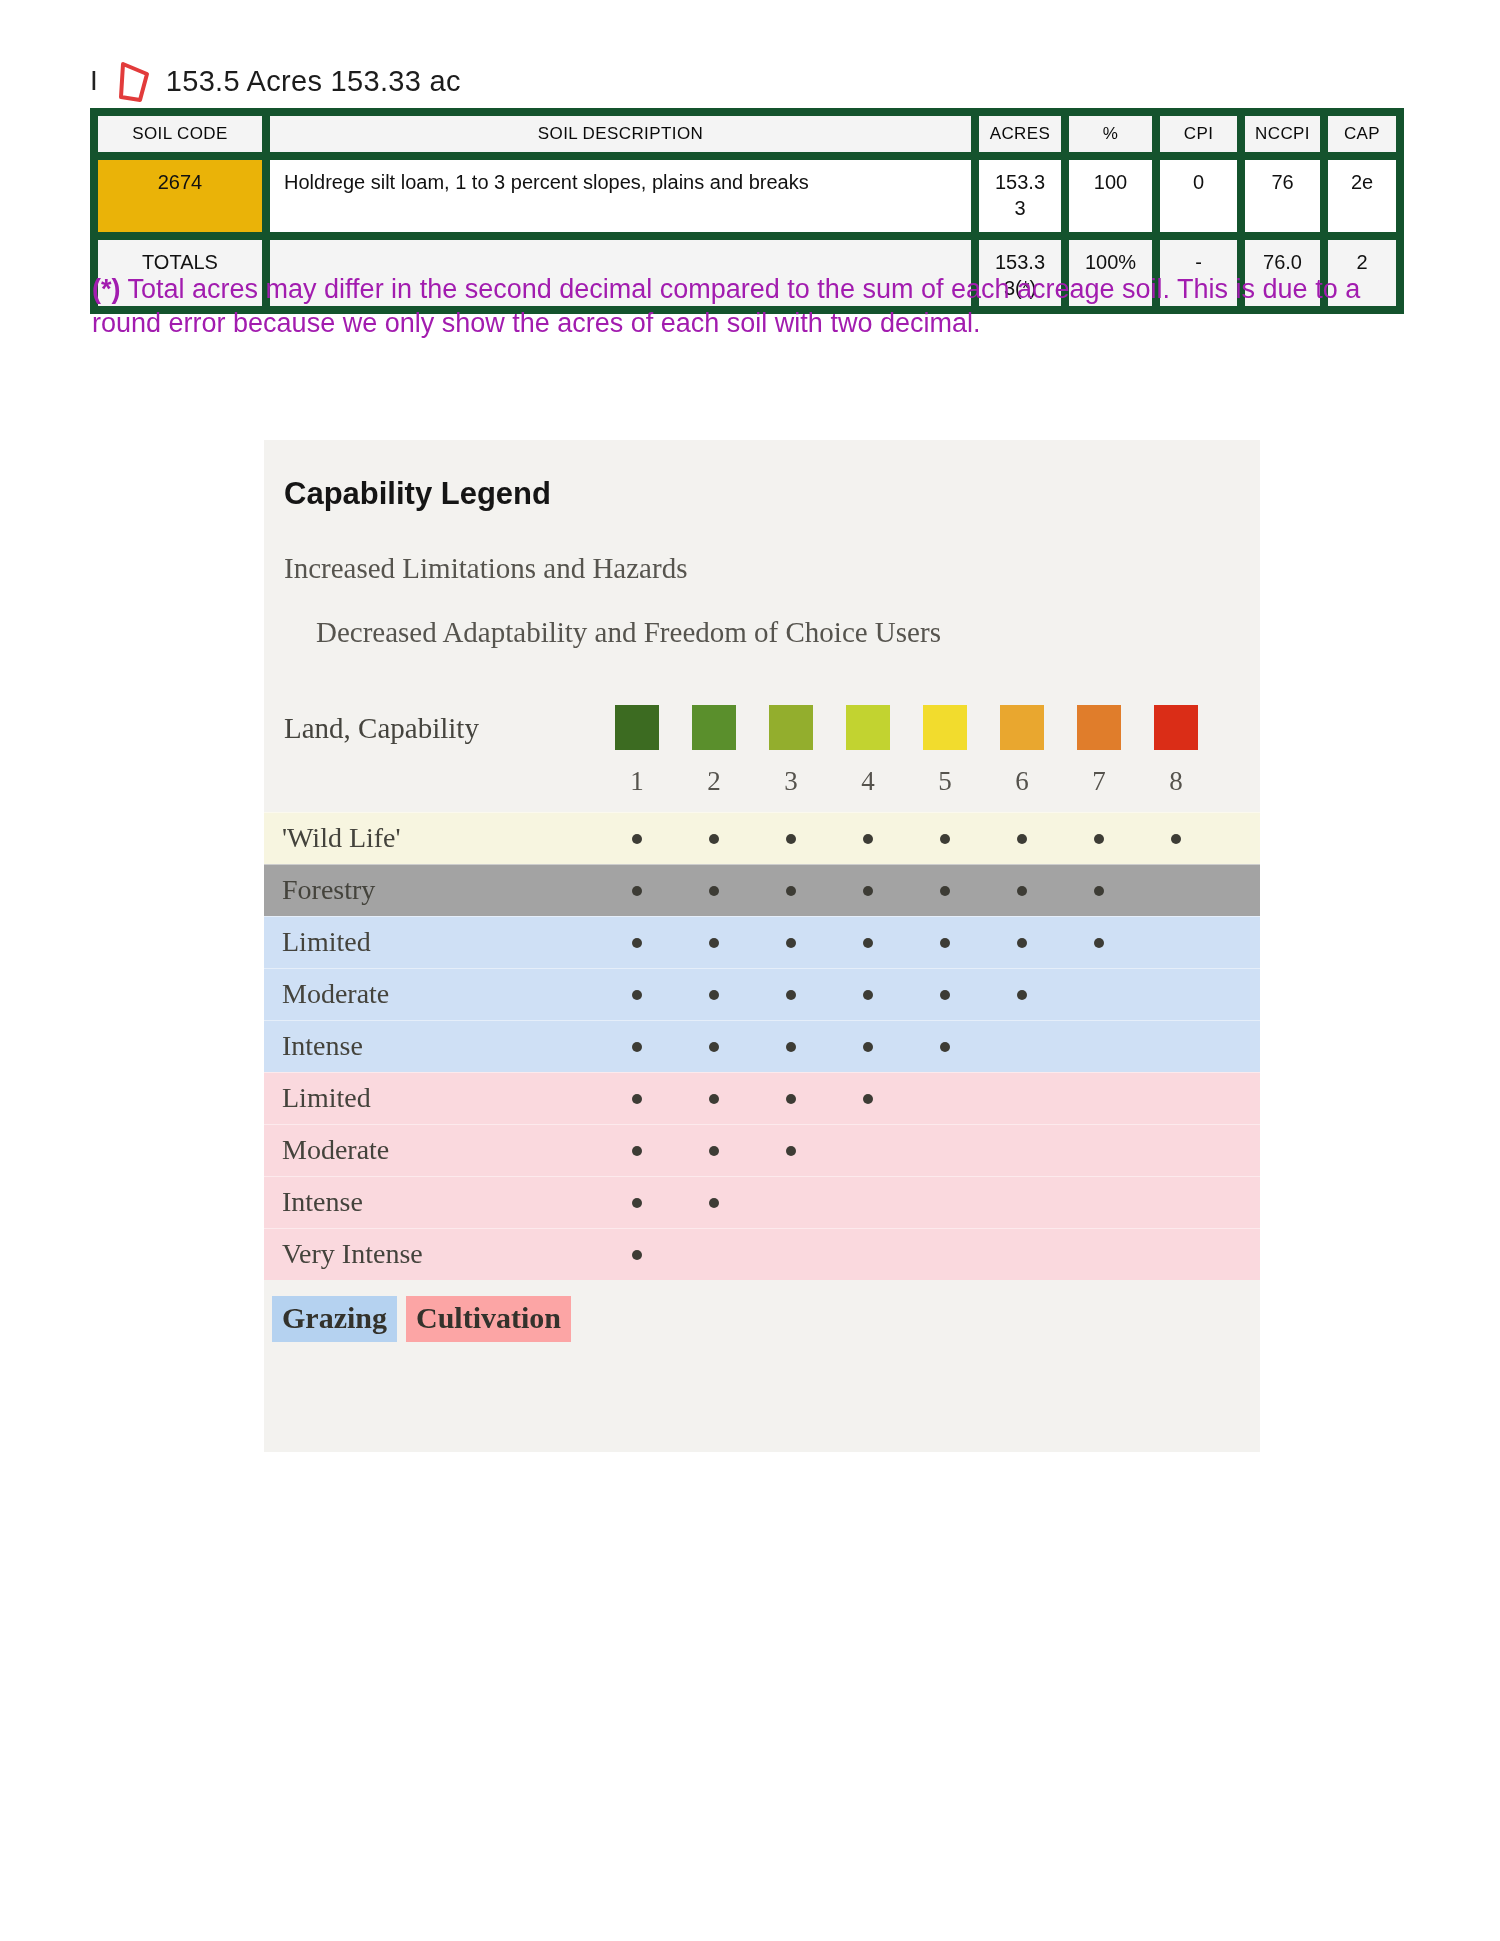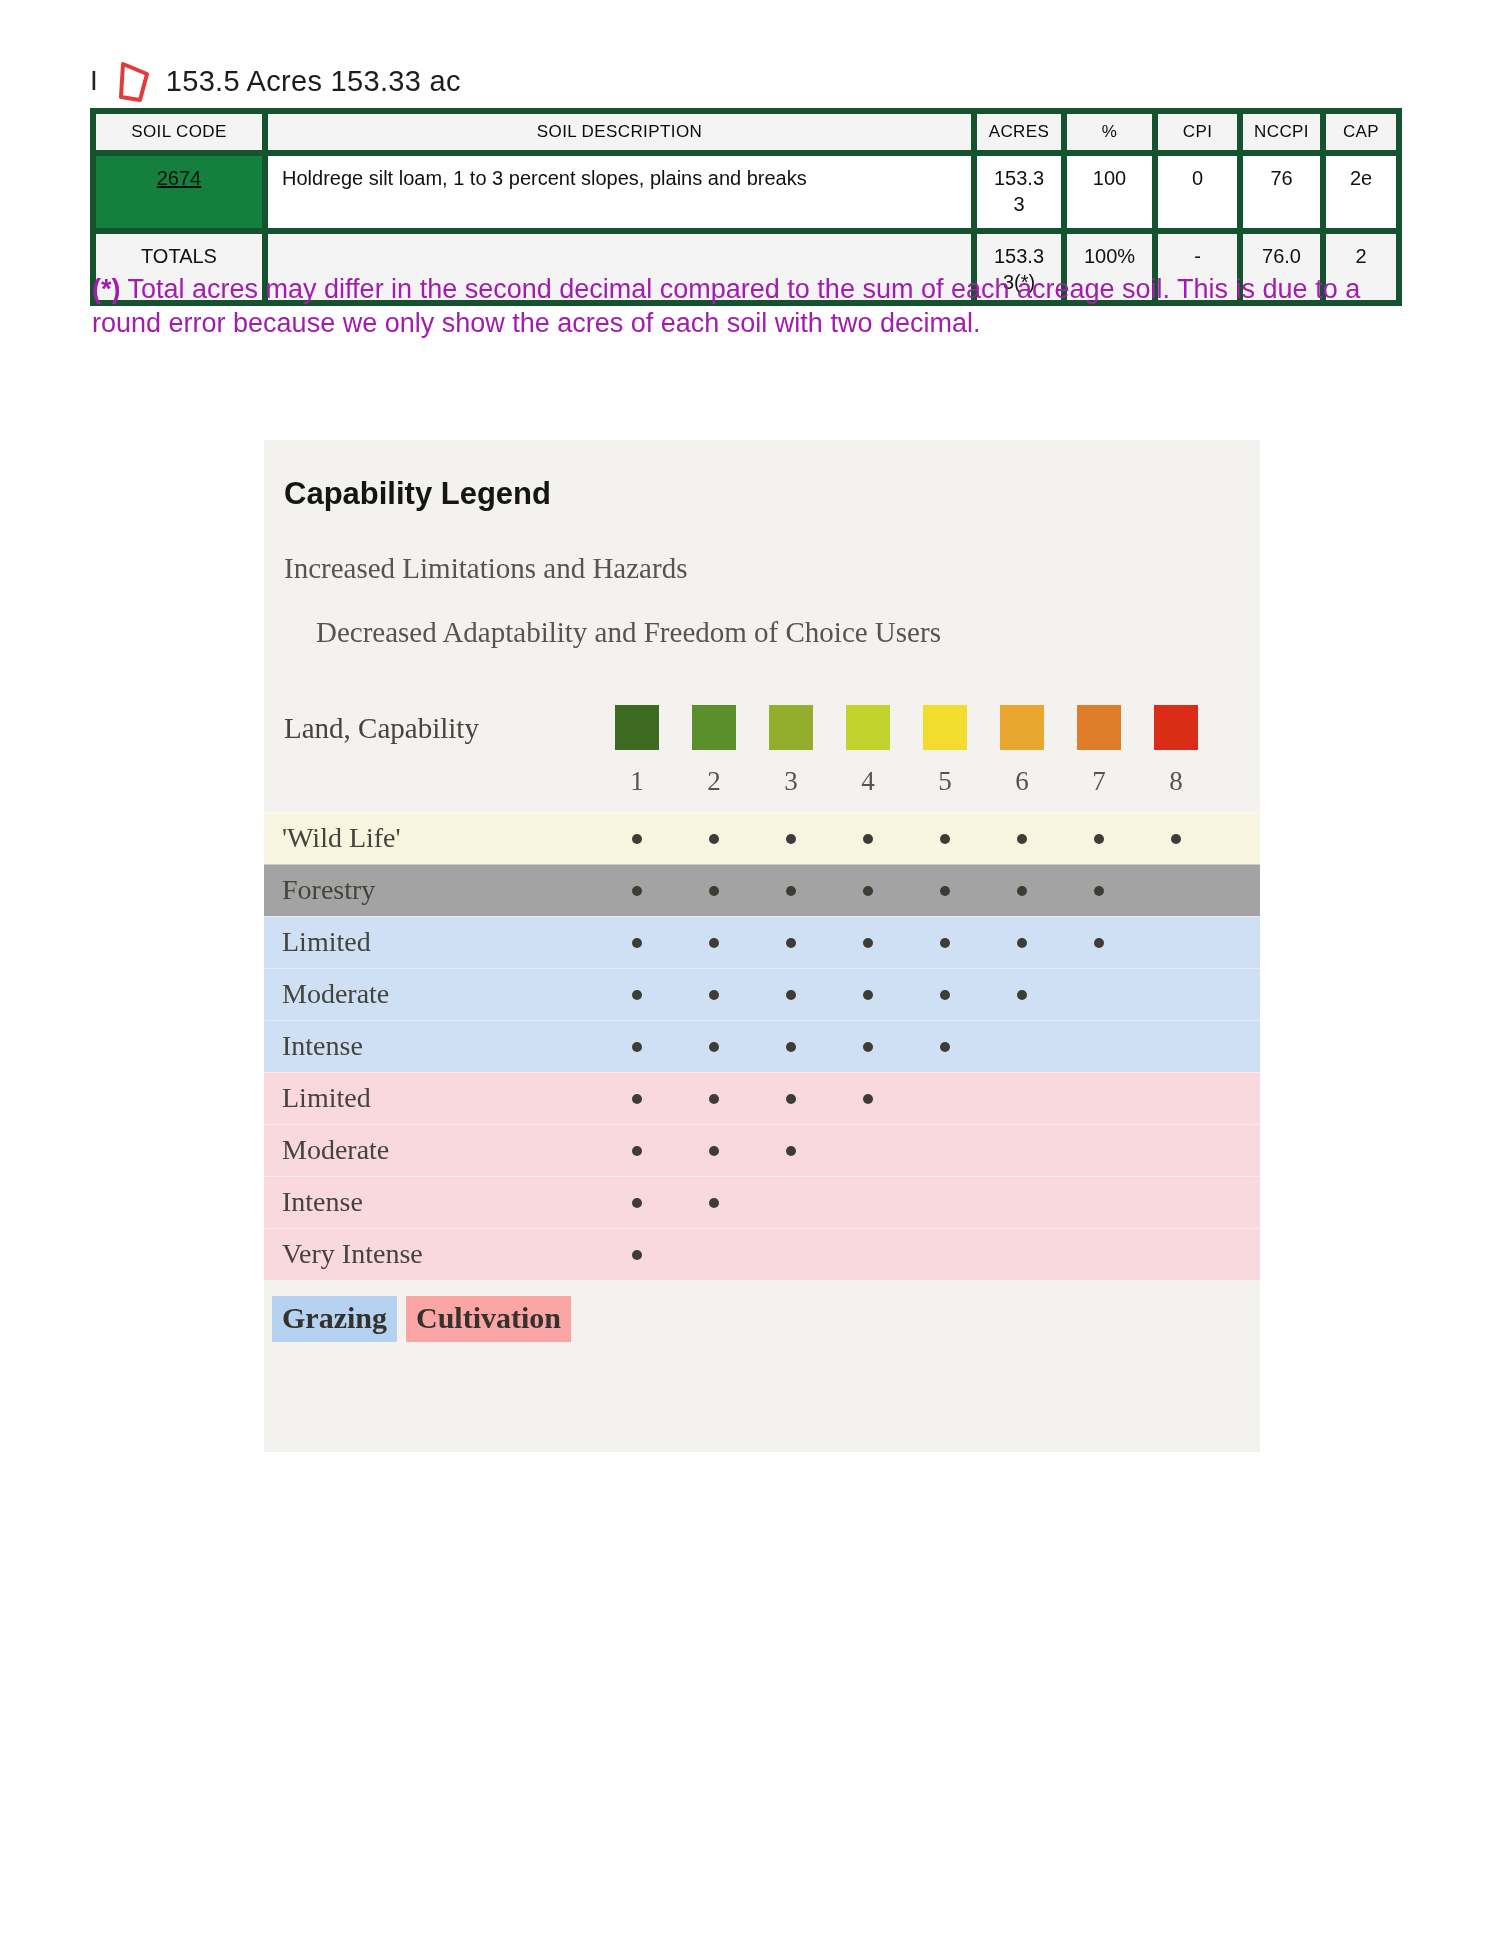--- a/index.html
+++ b/index.html
@@ -16,21 +16,21 @@
   .hdr .bar { font-size:28px; color:#222; }
   .hdr .title { font-size:29px; color:#1c1c1c; letter-spacing:0.3px; }
 
   
   table.soil {
     position:absolute; left:90px; top:108px;
     border-collapse:collapse; table-layout:fixed; width:1306px;
     border:4px solid #000;
   }
   table.soil td, table.soil th {
-    border:6px solid #14532d; vertical-align:top; overflow:hidden;
+    border:8px solid #14532d; vertical-align:top; overflow:hidden;
   }
   table.soil th {
     height:34px; font-weight:normal; font-size:17px; letter-spacing:0.4px;
     background:#f4f4f4; text-align:center; vertical-align:middle; color:#0a0a0a;
   }
   table.soil td { font-size:20px; line-height:1.3; }
   tr.datarow td { height:62px; padding-top:9px; }
   tr.totalsrow td { height:56px; padding-top:9px; background:#f4f4f4; }
   tr.totalsrow { border-top:4px solid #000; }
   .c-center { text-align:center; }
@@ -126,21 +126,21 @@
       <th>SOIL DESCRIPTION</th>
       <th>ACRES</th>
       <th>%</th>
       <th>CPI</th>
       <th>NCCPI</th>
       <th>CAP</th>
     </tr>
   </thead>
   <tbody>
     <tr class="datarow">
-      <td class="codecell" style="background: #15803d; text-decoration: underline;">2674</td>
+      <td class="codecell" style="background: #eab308;">2674</td>
       <td class="c-desc">Holdrege silt loam, 1 to 3 percent slopes, plains and breaks</td>
       <td class="c-acres">153.33</td>
       <td class="c-center">100</td>
       <td class="c-center">0</td>
       <td class="c-center">76</td>
       <td class="c-center">2e</td>
     </tr>
     <tr class="totalsrow">
       <td class="c-center">TOTALS</td>
       <td></td>

